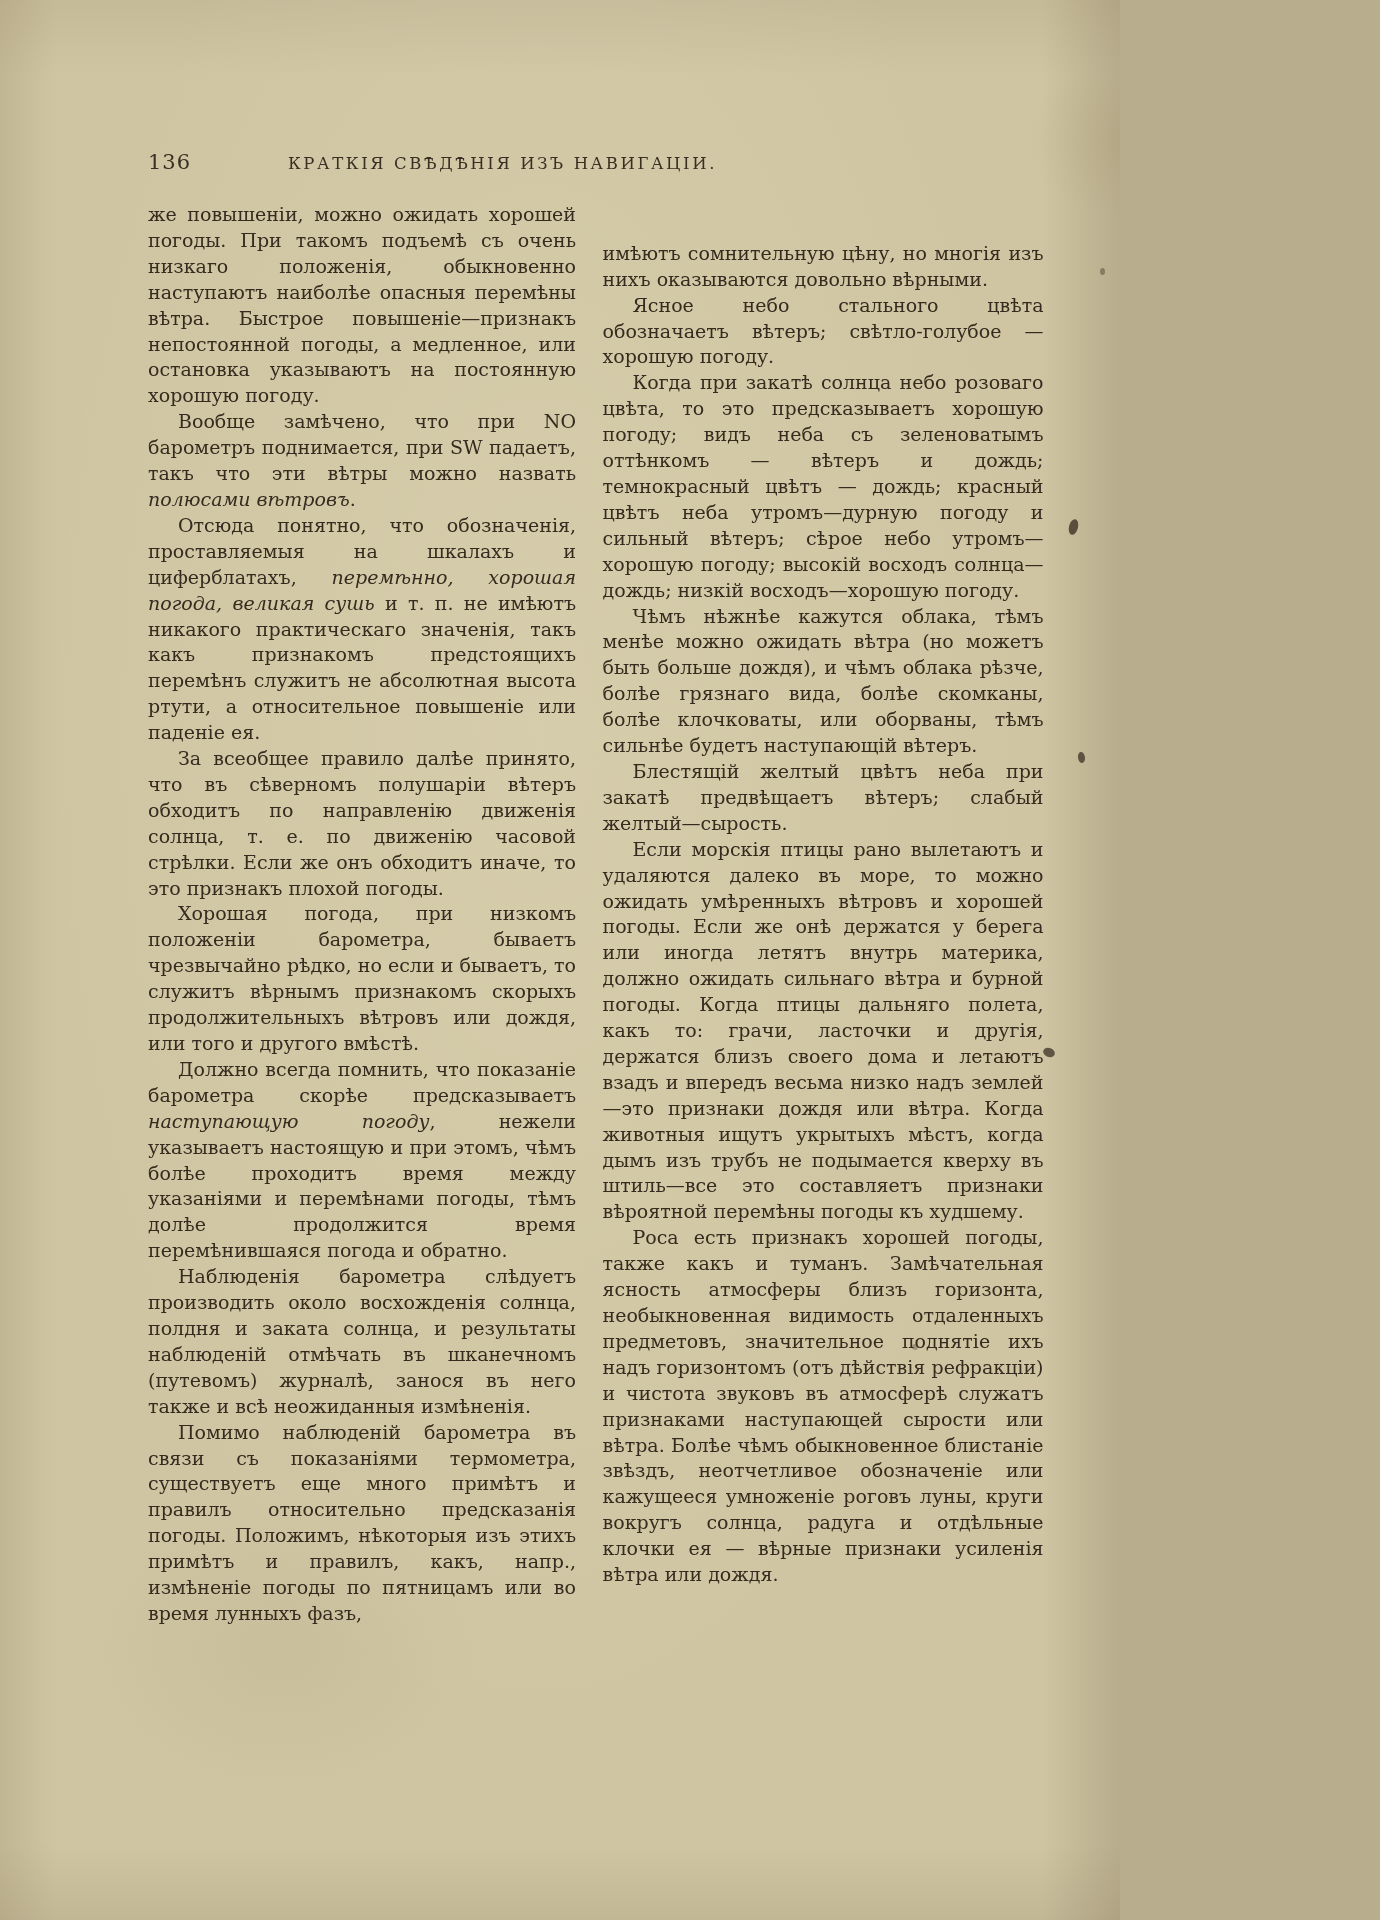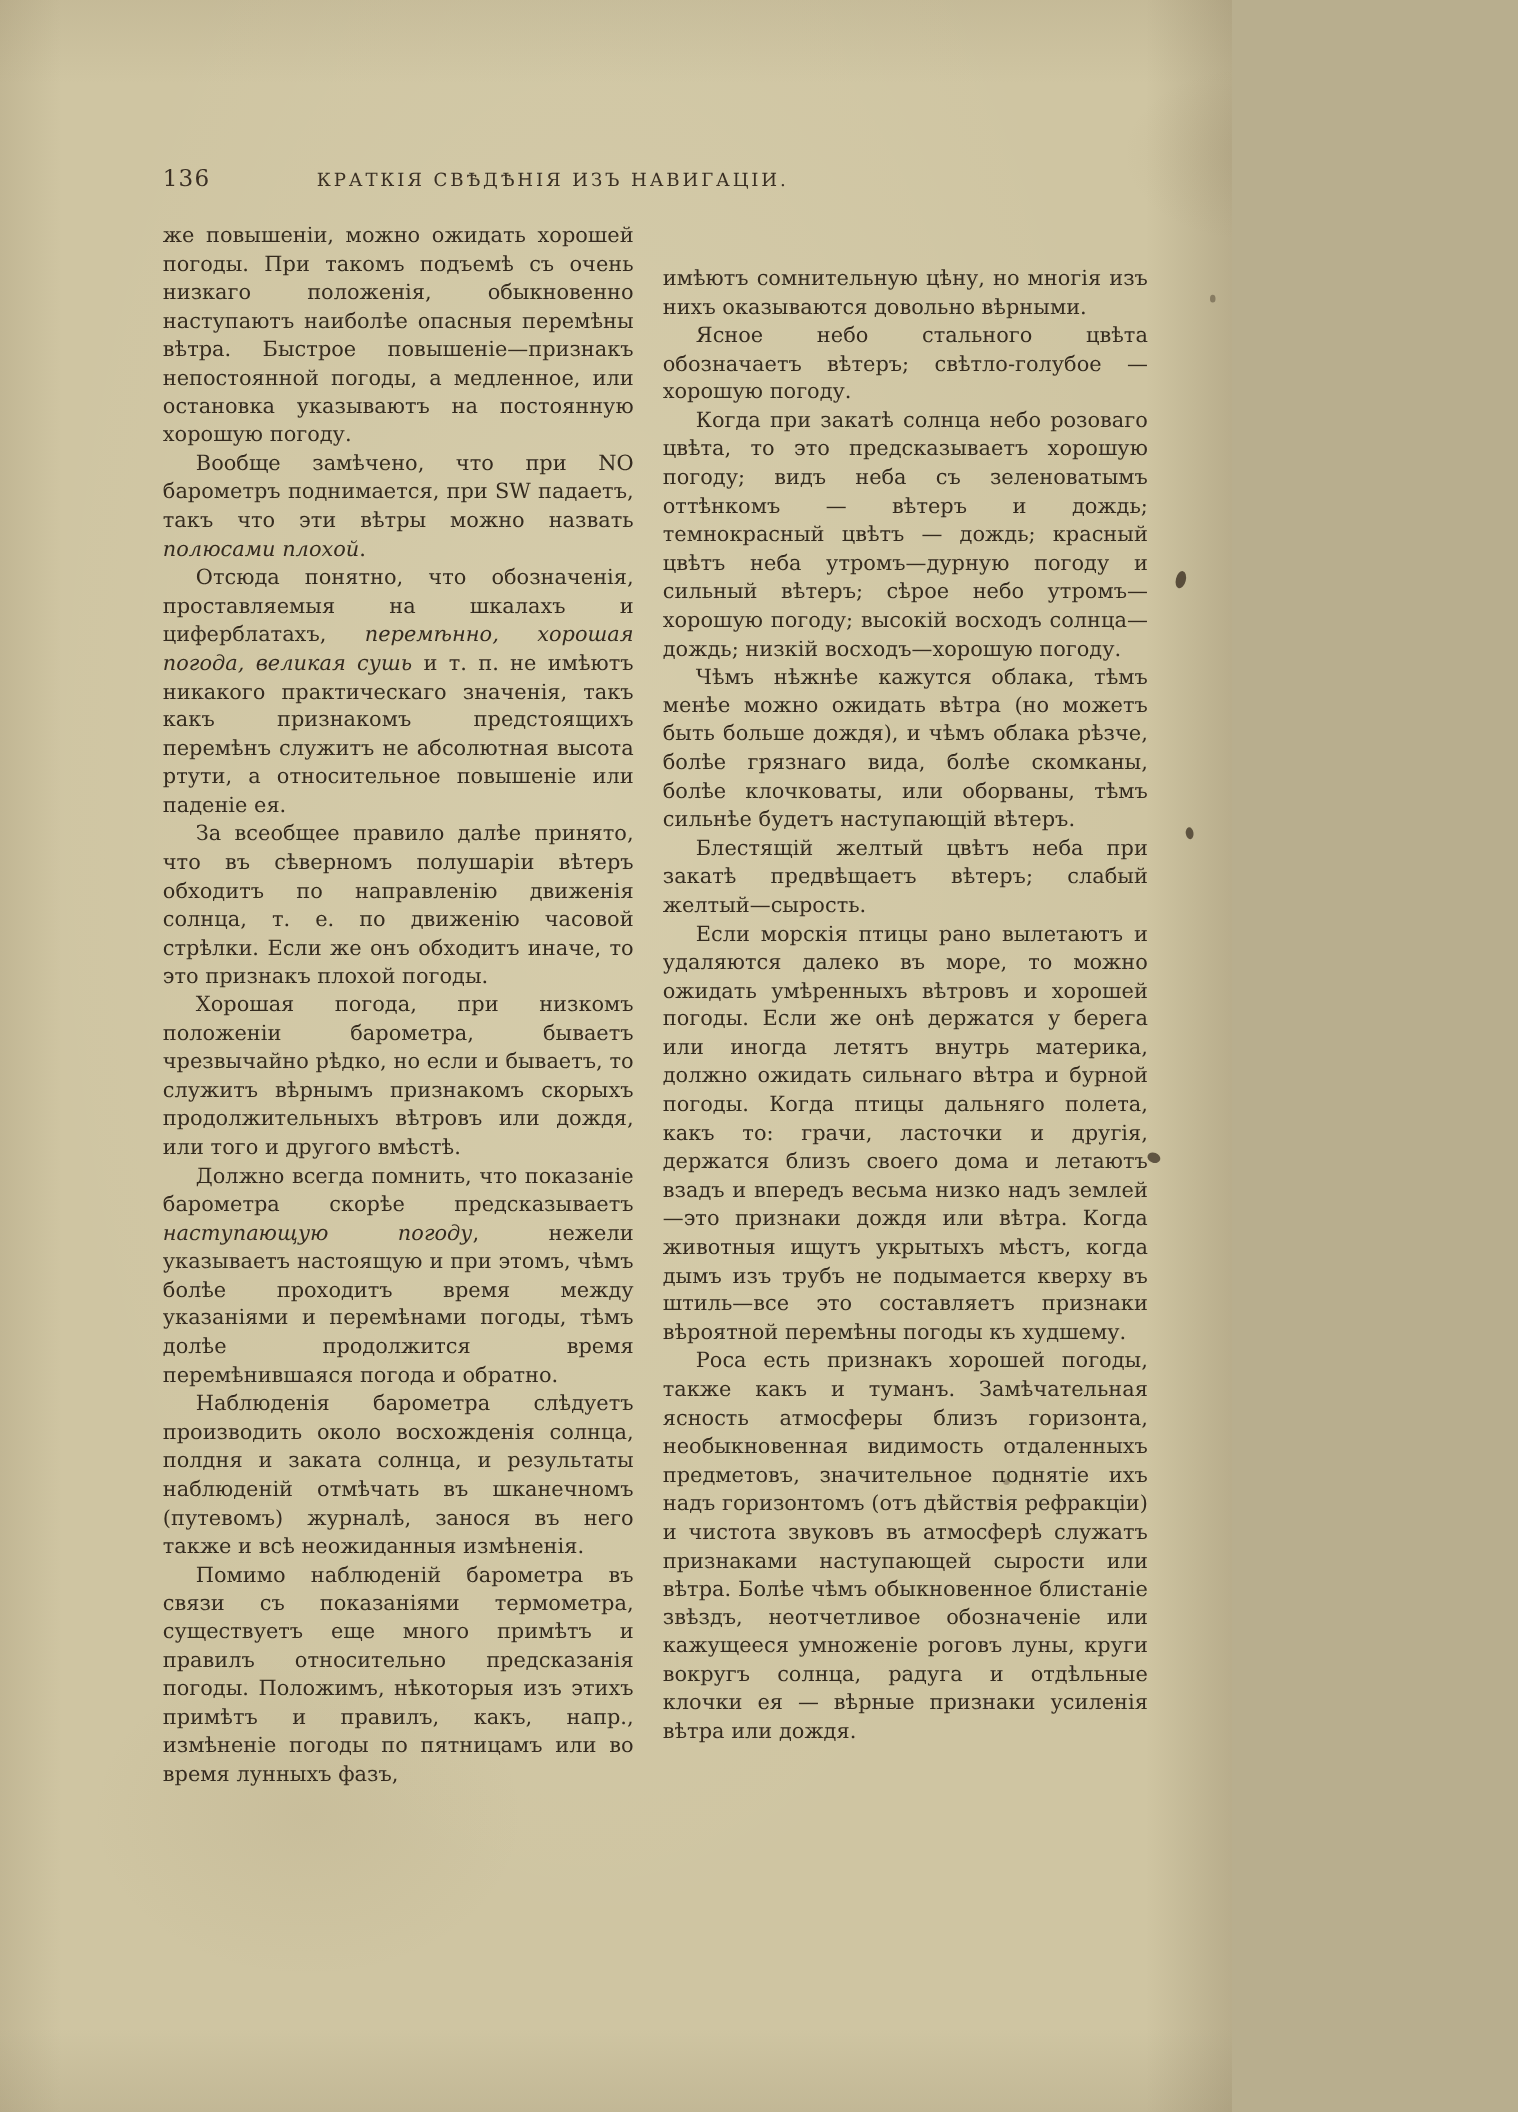--- a/index.html
+++ b/index.html
@@ -92,21 +92,21 @@
 
   <div class="textblock">
     <div class="pagehead">
       <div class="pagenum">136</div>
       <div class="runtitle">КРАТКІЯ СВѢДѢНІЯ ИЗЪ НАВИГАЦІИ.</div>
     </div>
 
     <div class="cols">
       <div class="col left">
           <p class="noindent"><span>же повышеніи, можно ожидать хорошей погоды. При такомъ подъемѣ съ очень низкаго положенія, обыкновенно наступаютъ наиболѣе опасныя перемѣны вѣтра. Быстрое повышеніе—признакъ непостоянной погоды, а медленное, или остановка указываютъ на постоянную хорошую погоду.</span></p>
-          <p><span>Вообще замѣчено, что при NO барометръ поднимается, при SW падаетъ, такъ что эти вѣтры можно назвать </span><span class="em">полюсами плохой</span><span>.</span></p>
+          <p><span>Вообще замѣчено, что при NO барометръ поднимается, при SW падаетъ, такъ что эти вѣтры можно назвать </span><span class="em">полюсами вѣтровъ</span><span>.</span></p>
           <p><span>Отсюда понятно, что обозначенія, проставляемыя на шкалахъ и циферблатахъ, </span><span class="em">перемѣнно, хорошая погода, великая сушь</span><span> и т. п. не имѣютъ никакого практическаго значенія, такъ какъ признакомъ предстоящихъ перемѣнъ служитъ не абсолютная высота ртути, а относительное повышеніе или паденіе ея.</span></p>
           <p><span>За всеобщее правило далѣе принято, что въ сѣверномъ полушаріи вѣтеръ обходитъ по направленію движенія солнца, т. е. по движенію часовой стрѣлки. Если же онъ обходитъ иначе, то это признакъ плохой погоды.</span></p>
           <p><span>Хорошая погода, при низкомъ положеніи барометра, бываетъ чрезвычайно рѣдко, но если и бываетъ, то служитъ вѣрнымъ признакомъ скорыхъ продолжительныхъ вѣтровъ или дождя, или того и другого вмѣстѣ.</span></p>
           <p><span>Должно всегда помнить, что показаніе барометра скорѣе предсказываетъ </span><span class="em">наступающую погоду</span><span>, нежели указываетъ настоящую и при этомъ, чѣмъ болѣе проходитъ время между указаніями и перемѣнами погоды, тѣмъ долѣе продолжится время перемѣнившаяся погода и обратно.</span></p>
           <p><span>Наблюденія барометра слѣдуетъ производить около восхожденія солнца, полдня и заката солнца, и результаты наблюденій отмѣчать въ шканечномъ (путевомъ) журналѣ, занося въ него также и всѣ неожиданныя измѣненія.</span></p>
           <p><span>Помимо наблюденій барометра въ связи съ показаніями термометра, существуетъ еще много примѣтъ и правилъ относительно предсказанія погоды. Положимъ, нѣкоторыя изъ этихъ примѣтъ и правилъ, какъ, напр., измѣненіе погоды по пятницамъ или во время лунныхъ фазъ,</span></p>
         </div>
       <div class="divider"></div>
       <div class="col right">
           <p class="noindent"><span>имѣютъ сомнительную цѣну, но многія изъ нихъ оказываются довольно вѣрными.</span></p>

